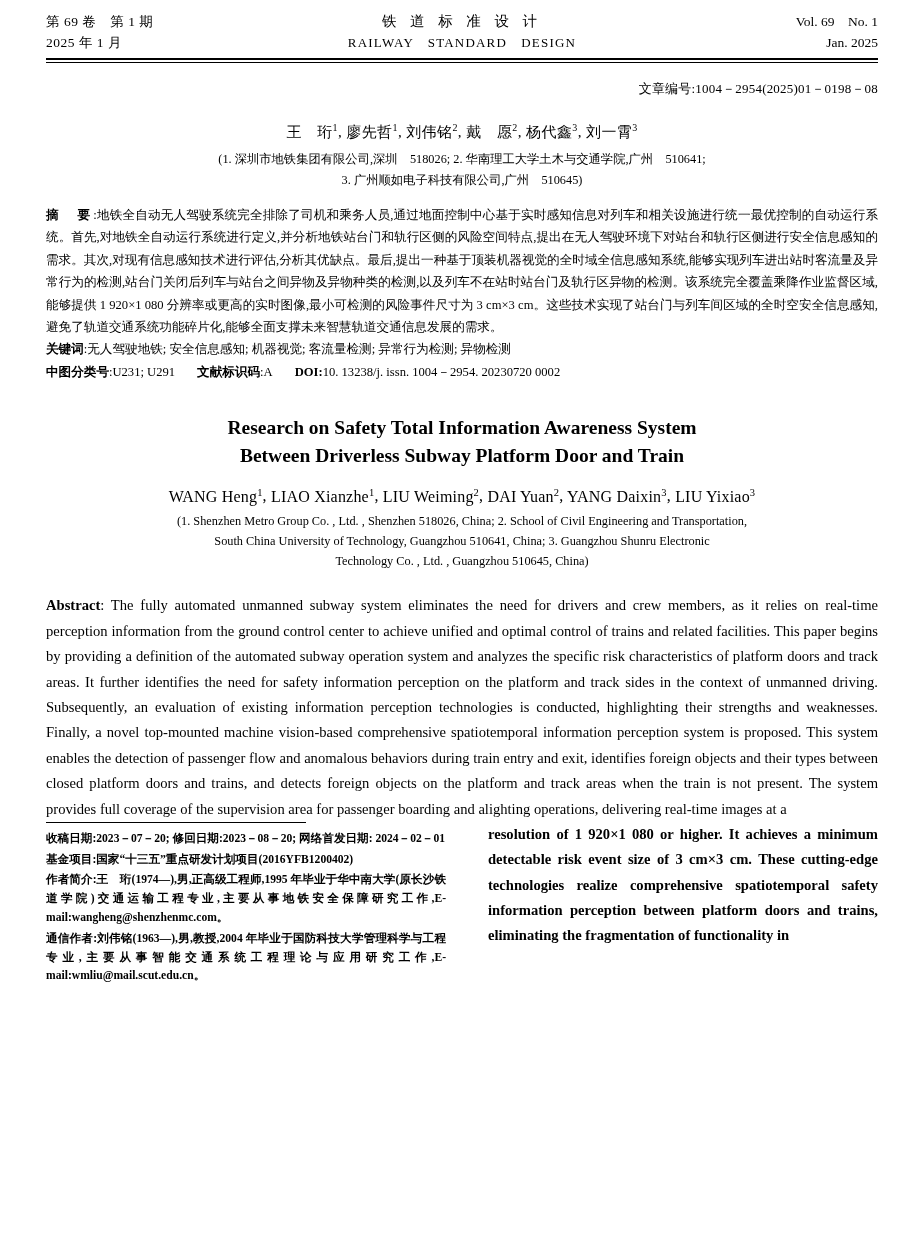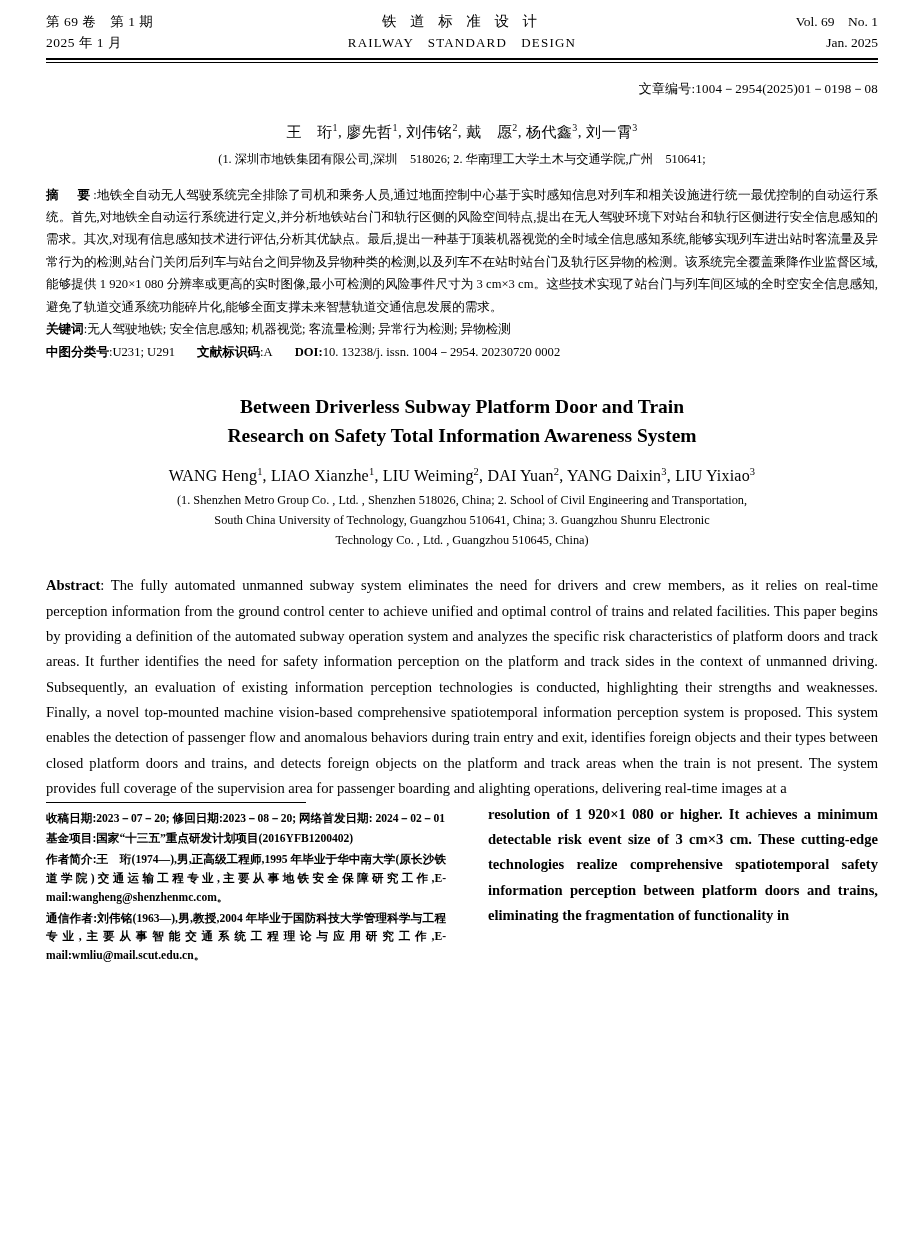--- a/index.html
+++ b/index.html
@@ -191,37 +191,38 @@
       <span><span>王　珩</span><sup>1</sup></span>,
       <span><span>廖先哲</span><sup>1</sup></span>,
       <span><span>刘伟铭</span><sup>2</sup></span>,
       <span><span>戴　愿</span><sup>2</sup></span>,
       <span><span>杨代鑫</span><sup>3</sup></span>,
       <span><span>刘一霄</span><sup>3</sup></span>
     </div>
 
     <div class="affil-cn">
       <div>(1. 深圳市地铁集团有限公司,深圳　518026; 2. 华南理工大学土木与交通学院,广州　510641;</div>
+      <div>3. 广州顺如电子科技有限公司,广州　510645)</div>
     </div>
 
     <div class="abs-cn">
       <span class="lbl">摘　要</span><span>:地铁全自动无人驾驶系统完全排除了司机和乘务人员,通过地面控制中心基于实时感知信息对列车和相关设施进行统一最优控制的自动运行系统。首先,对地铁全自动运行系统进行定义,并分析地铁站台门和轨行区侧的风险空间特点,提出在无人驾驶环境下对站台和轨行区侧进行安全信息感知的需求。其次,对现有信息感知技术进行评估,分析其优缺点。最后,提出一种基于顶装机器视觉的全时域全信息感知系统,能够实现列车进出站时客流量及异常行为的检测,站台门关闭后列车与站台之间异物及异物种类的检测,以及列车不在站时站台门及轨行区异物的检测。该系统完全覆盖乘降作业监督区域,能够提供 1 920×1 080 分辨率或更高的实时图像,最小可检测的风险事件尺寸为 3 cm×3 cm。这些技术实现了站台门与列车间区域的全时空安全信息感知,避免了轨道交通系统功能碎片化,能够全面支撑未来智慧轨道交通信息发展的需求。</span>
     </div>
 
     <div class="kw-cn">
       <span class="lbl">关键词</span><span>:无人驾驶地铁;  安全信息感知;  机器视觉;  客流量检测;  异常行为检测;  异物检测</span>
     </div>
 
     <div class="clc-cn">
       <span class="lbl">中图分类号</span><span>:U231; U291</span><span class="gap"></span><span class="lbl">文献标识码</span><span>:A</span><span class="gap"></span><span class="lbl">DOI:</span><span>10. 13238/j. issn. 1004－2954. 20230720 0002</span>
     </div>
 
     <h2 class="title-en">
+      <div>Research on Safety Total Information Awareness System</div>
       <div>Between Driverless Subway Platform Door and Train</div>
-      <div>Research on Safety Total Information Awareness System</div>
     </h2>
 
     <div class="authors-en">
       <span><span>WANG Heng</span><sup>1</sup></span>,
       <span><span>LIAO Xianzhe</span><sup>1</sup></span>,
       <span><span>LIU Weiming</span><sup>2</sup></span>,
       <span><span>DAI Yuan</span><sup>2</sup></span>,
       <span><span>YANG Daixin</span><sup>3</sup></span>,
       <span><span>LIU Yixiao</span><sup>3</sup></span>
     </div>

